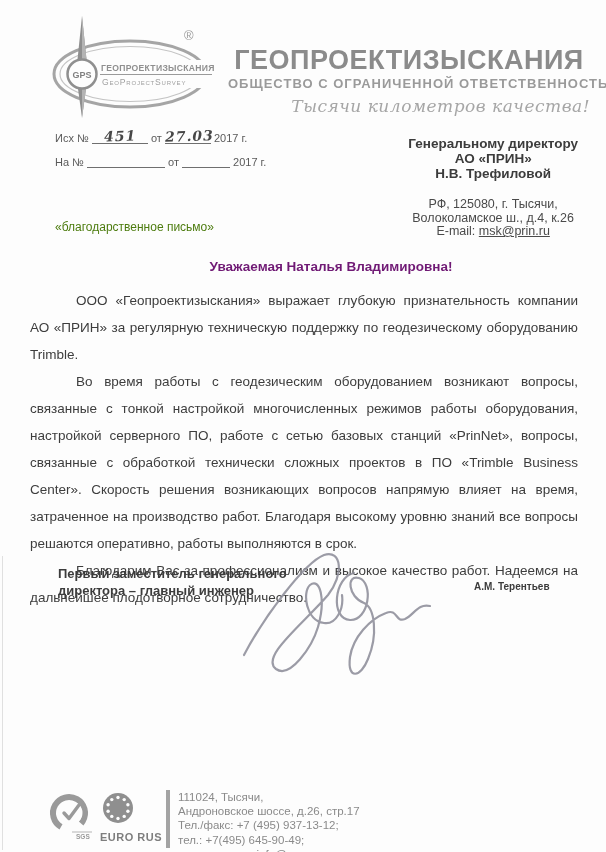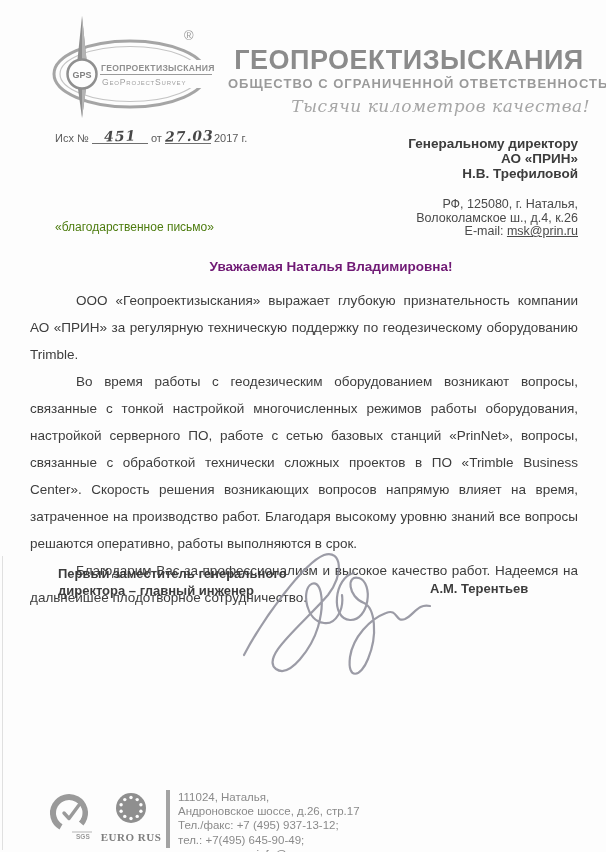--- a/index.html
+++ b/index.html
@@ -29,44 +29,44 @@
   .ref-slot{
     display:inline-block; border-bottom:1px solid #6f6f6f; text-align:center;
     height:15px; vertical-align:bottom; line-height:15px;
   }
   .hand{
     font-family:"DejaVu Serif", serif; font-style:italic; font-weight:bold;
     font-size:14px; color:#474747; letter-spacing:1px;
     display:inline-block; transform:rotate(-2deg); position:relative; top:1px;
   }
   
-  .addressee{position:absolute; right:28px; top:136px; text-align:right;}
+  .addressee{position:absolute; right:28px; top:136px; text-align:center;}
   .addressee .bold-line{font-size:13.5px; font-weight:bold; color:#3c3c3c; line-height:15px;}
   .addressee .addr-lines{margin-top:17px;}
   .addressee .addr-line{font-size:12.5px; color:#4a4a4a; line-height:13.5px;}
   .email-link{text-decoration:underline; color:#4a4a4a;}
   
   .doc-type{position:absolute; left:55px; top:220px; font-size:12px; color:#4d7c0f;}
   .salutation{position:absolute; left:0; top:259px; width:100%; text-align:center;
     font-size:13.5px; font-weight:bold; color:#701a75;padding-left:28px;}
   
   .body-text{position:absolute; left:30px; top:287px; width:548px;}
   .body-text p{
     margin:0; font-size:13.5px; line-height:27px; color:#3d3d3d;
     text-align:justify; text-indent:46px;
   }
   
   .sig-position{position:absolute; left:58px; top:565px; font-size:13px; font-weight:bold;
     color:#3c3c3c; line-height:17px;}
-  .sig-name{position:absolute; left:430px; top:581px; font-size:13px; font-weight:bold; color:#3c3c3c;}
+  .sig-name{position:absolute; left:474px; top:581px; font-size:10px; font-weight:bold; color:#3c3c3c;}
   .sig-scrawl{position:absolute; left:232px; top:535px;}
   
   .footer{position:absolute; left:48px; top:790px; height:60px;}
   .sgs-logo{position:absolute; left:0; top:2px;}
-  .eurorus{position:absolute; left:52px; top:0; width:62px; text-align:center;font-family:Liberation Serif, serif;}
+  .eurorus{position:absolute; left:52px; top:0; width:62px; text-align:left;}
   .eurorus-label{font-size:11px; font-weight:bold; color:#7e7e7e; letter-spacing:0.5px; margin-top:1px; white-space:nowrap;}
   .footer-divider{position:absolute; left:118px; top:0; width:4px; height:58px; background:#a3a3a3;}
   .footer-text{position:absolute; left:130px; top:0; font-size:11.5px; line-height:14.2px;
     color:#8a8a8a; white-space:nowrap;}
   .scan-line{position:absolute; left:2px; top:556px; width:1px; height:294px; background:#c9c9c9; opacity:.55;}
 </style>
 </head>
 <body>
 
 <div class="page">
@@ -94,28 +94,35 @@
   </div>
 
   <div class="ref-block">
     <div class="ref-row">
       <span>Исх №</span>
       <span class="ref-slot" style="width:56px"><span class="hand">451</span></span>
       <span>от</span>
       <span class="ref-slot" style="width:46px"><span class="hand">27.03</span></span>
       <span>2017 г.</span>
     </div>
+    <div class="ref-row">
+      <span>На №</span>
+      <span class="ref-slot" style="width:78px"></span>
+      <span>от</span>
+      <span class="ref-slot" style="width:48px"></span>
+      <span>2017 г.</span>
+    </div>
   </div>
 
   <div class="addressee">
     <div class="bold-line">Генеральному директору</div>
     <div class="bold-line">АО «ПРИН»</div>
     <div class="bold-line">Н.В. Трефиловой</div>
     <div class="addr-lines">
-      <div class="addr-line">РФ, 125080, г. Наталья,</div>
+      <div class="addr-line">РФ, 125080, г. Тысячи,</div>
       <div class="addr-line">Волоколамское ш., д.4, к.26</div>
       <div class="addr-line"><span>E-mail: </span><span class="email-link">msk@prin.ru</span></div>
     </div>
   </div>
 
   <div class="doc-type">«благодарственное письмо»</div>
 
   <div class="salutation">Уважаемая Наталья Владимировна!</div>
 
   <div class="body-text">
@@ -161,21 +168,21 @@
           <circle cx="11.8" cy="26.4" r="1.7"></circle>
             <circle cx="8.1" cy="21.2" r="1.7"></circle>
           <circle cx="8.1" cy="14.8" r="1.7"></circle>
             <circle cx="11.8" cy="9.6" r="1.7"></circle>
         </g>
       </svg>
       <div class="eurorus-label">EURO RUS</div>
     </div>
     <div class="footer-divider"></div>
     <div class="footer-text">
-      <div>111024, Наталья,</div>
+      <div>111024, Тысячи,</div>
       <div>Андроновское шоссе, д.26, стр.17</div>
       <div>Тел./факс: +7 (495) 937-13-12;</div>
       <div>тел.: +7(495) 645-90-49;</div>
       <div>www.geops.ru; info@geops.ru</div>
     </div>
   </div>
 
   <div class="scan-line"></div>
 
 </div>

